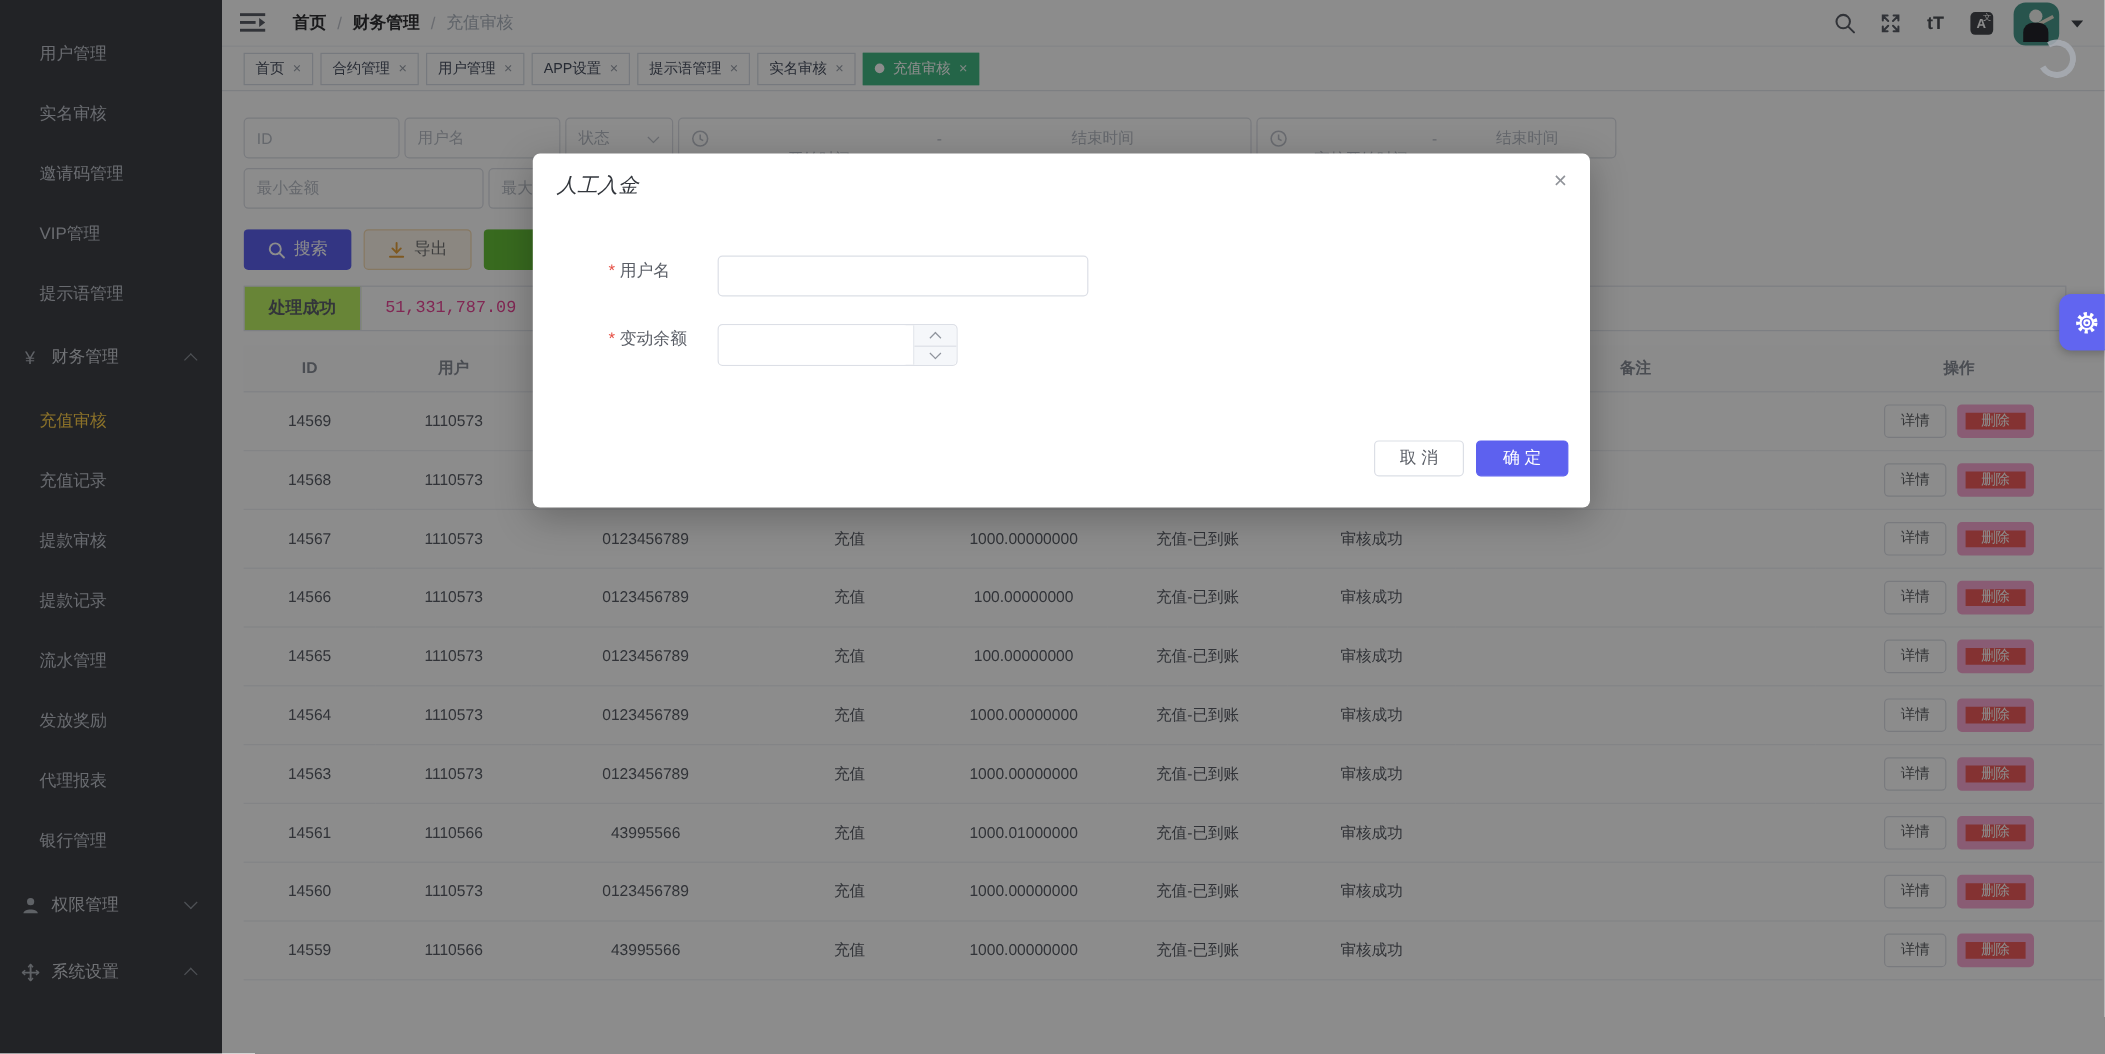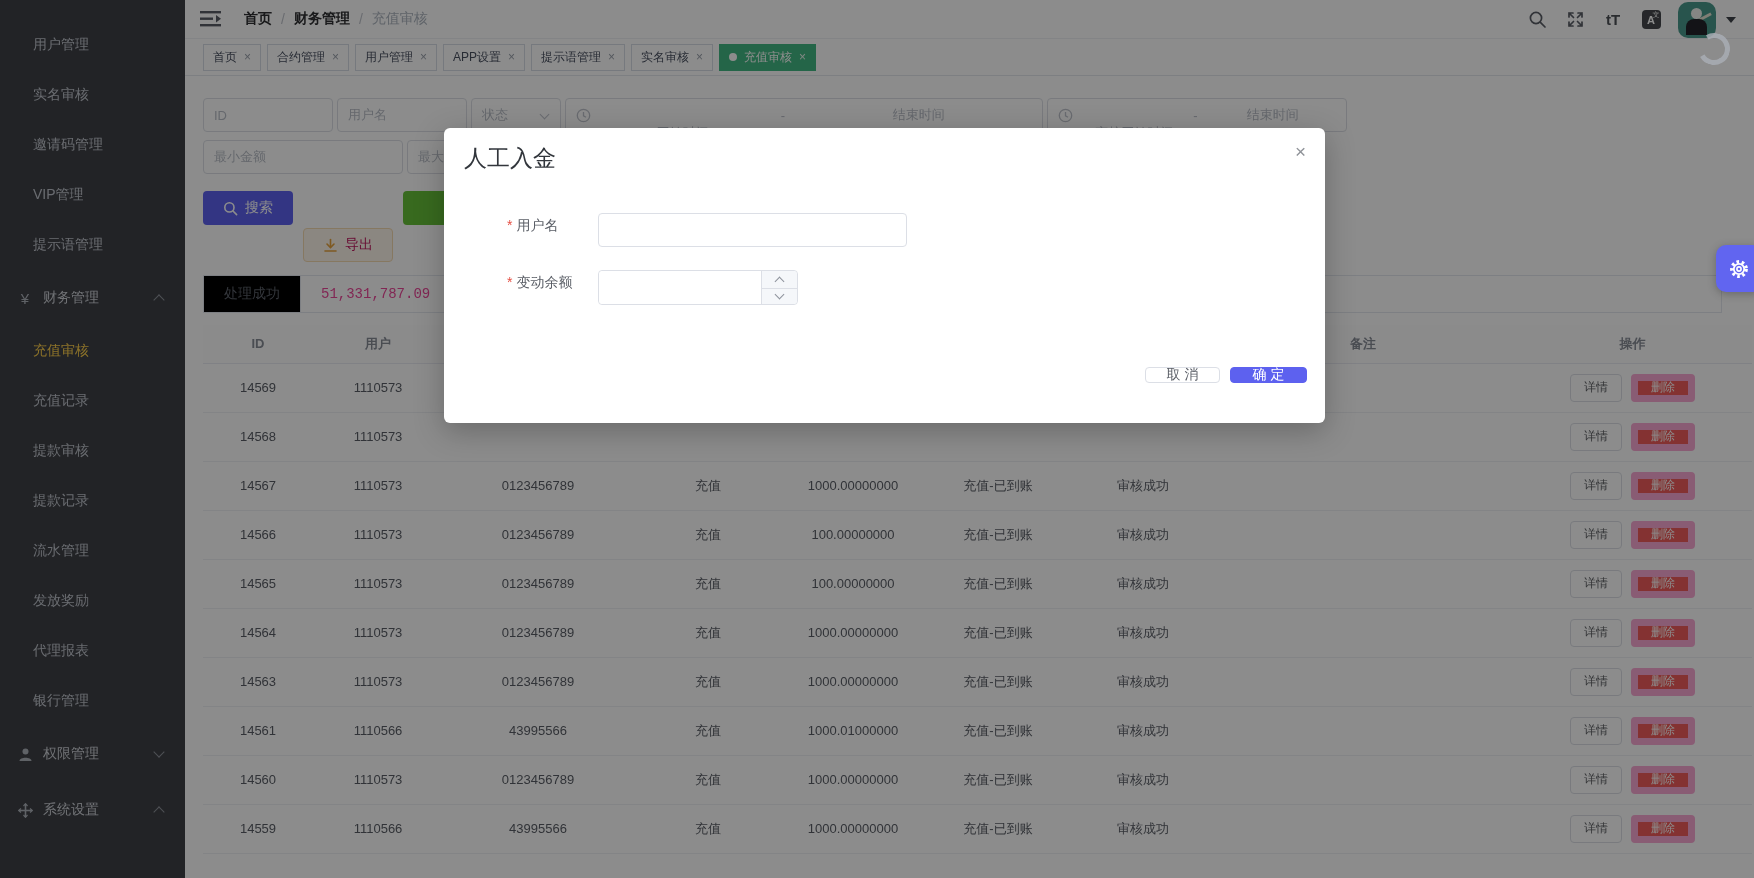--- a/index.html
+++ b/index.html
@@ -66,27 +66,27 @@
   .f-range { justify-content:flex-start; gap:0; }
   .f-range .clock { margin-right:14px; }
   .f-range .r-start { width:34%; text-align:center;margin-top:36px; }
   .f-range .r-sep { width:10%; text-align:center; color:#b8bdc6; }
   .f-range .r-end { flex:1; text-align:center; }
 
   .btn-row { display:flex; gap:10px; margin-top:17px; }
   .btn { height:34px; border-radius:4px; font-size:14px; display:flex; align-items:center;
     justify-content:center; gap:7px; cursor:pointer; border:1px solid transparent; padding:0 19px; }
   .btn.primary { background:#5d61ef; color:#fff; }
-  .btn.warning-plain { background:#fdf6ec; border-color:#f5dab1; color:#be185d;margin-top:37px; }
+  .btn.warning-plain { background:#fdf6ec; border-color:#f5dab1; color:#737373; }
   .btn.success { background:#67c23a; color:#fff; width:96px; }
 
   .stats { margin-top:13px; margin-right:20px; height:38px; border:1px solid #e3e7ee;
     display:flex; align-items:center; font-size:14px; color:#4a4e55; }
-  .stats .s-label { width:97px; height:100%; background:#000000; border-right:1px solid #e3e7ee;
-    display:flex; align-items:center; justify-content:center; color:#5d626b; }
+  .stats .s-label { width:97px; height:100%; background:#bef264; border-right:1px solid #e3e7ee;
+    display:flex; align-items:center; justify-content:center; color:#5d626b;font-weight:bold; }
   .stats .s-value { padding-left:20px; color:#ec4899;font-family:Liberation Mono, monospace; }
 
   table.grid { margin-top:12px; width:1549px; border-collapse:collapse; table-layout:fixed; }
   table.grid th { height:38px; font-size:13px; color:#878c96; font-weight:bold;
     border-bottom:1px solid #e9ecf2; background:#fdfdfe; text-align:center; }
   table.grid td { height:49px; font-size:13px; color:#5a5e66; text-align:center;
     border-bottom:1px solid #eef0f4; }
   td.green { color:#67c23a; }
   .row-actions { display:flex; gap:9px; justify-content:center; }
   .btn-mini { height:28px; padding:0 13px; font-size:12px; border-radius:4px; display:flex;
@@ -94,33 +94,33 @@
   .btn-mini.plain { background:#fff; border:1px solid #dcdfe6; color:#606266; }
   .btn-mini.danger { background:#f05b5b; border:7px solid #f9a8d4; color:#fff; }
 
   
   .overlay { position:absolute; inset:0; background:rgba(0,0,0,0.45); z-index:50; }
   .spinner-arc { position:absolute; left:1698px; top:33px; width:32px; height:32px; border-radius:50%;
     border:5px solid #a9adb5; border-left-color:transparent; transform:rotate(15deg); z-index:60; opacity:.85; }
 
   .modal { position:absolute; left:444px; top:128px; width:881px; height:295px; background:#fff;
     border-radius:6px; box-shadow:0 8px 30px rgba(0,0,0,.25); z-index:100; }
-  .modal-title { position:absolute; left:20px; top:15px; font-size:23px; color:#32363c; }
+  .modal-title { position:absolute; left:20px; top:15px; font-size:17px; color:#32363c;font-style:italic; }
   .modal-close { position:absolute; right:19px; top:13px; font-size:19px; color:#909399; cursor:pointer; }
   .form-label { position:absolute; font-size:14px; color:#5a5e66; }
   .req { color:#e54d42; margin-right:4px; }
   .m-input { position:absolute; border:1px solid #dcdfe6; border-radius:4px; background:#fff; }
   .num-spinner { position:absolute; right:0; top:0; width:36px; height:100%;
     border-left:1px solid #dcdfe6; background:#f5f7fa; border-radius:0 4px 4px 0; }
   .num-spinner .sp { height:50%; display:flex; align-items:center; justify-content:center; cursor:pointer; }
   .num-spinner .sp + .sp { border-top:1px solid #dcdfe6; }
   .sp i { width:7px; height:7px; border-right:1.4px solid #8e939c; border-bottom:1.4px solid #8e939c; display:block; }
   .sp.up i { transform:rotate(-135deg); margin-top:4px; }
   .sp.dn i { transform:rotate(45deg); margin-top:-3px; }
-  .m-btn { position:absolute; top:239px; height:16px; border-radius:4px; font-size:14px;
+  .m-btn { position:absolute; top:239px; height:30px; border-radius:4px; font-size:14px;
     display:flex; align-items:center; justify-content:center; cursor:pointer; }
   .m-btn.cancel { left:701px; width:75px; background:#fff; border:1px solid #dcdfe6; color:#5a5e66; }
   .m-btn.confirm { left:786px; width:77px; background:#5d61ef; border:1px solid #5d61ef; color:#fff; }
 
   .gear-fab { position:absolute; right:-8px; top:245px; width:46px; height:47px; background:#6165f0;
     border-radius:10px; z-index:120; display:flex; align-items:center; justify-content:center;
     cursor:pointer; box-shadow:0 2px 8px rgba(0,0,0,.25); }
 </style>
 </head>
 <body>

